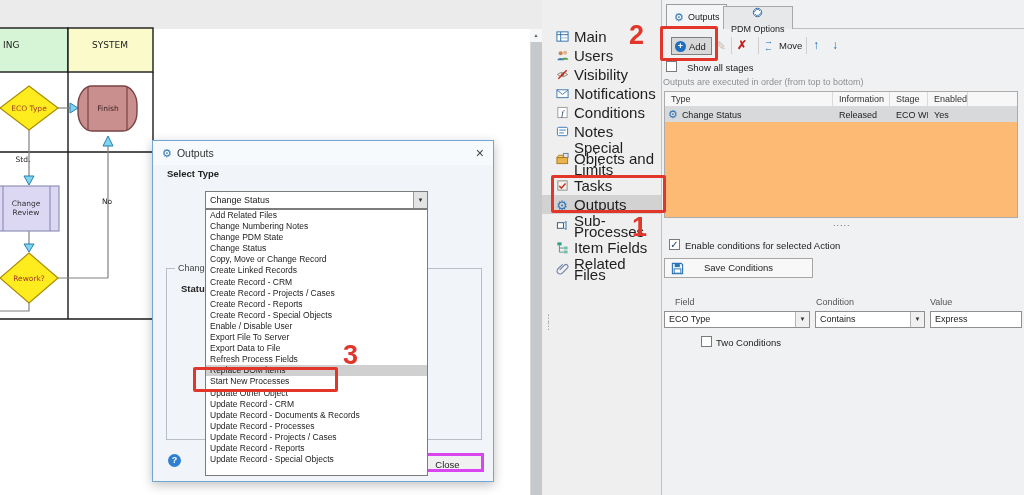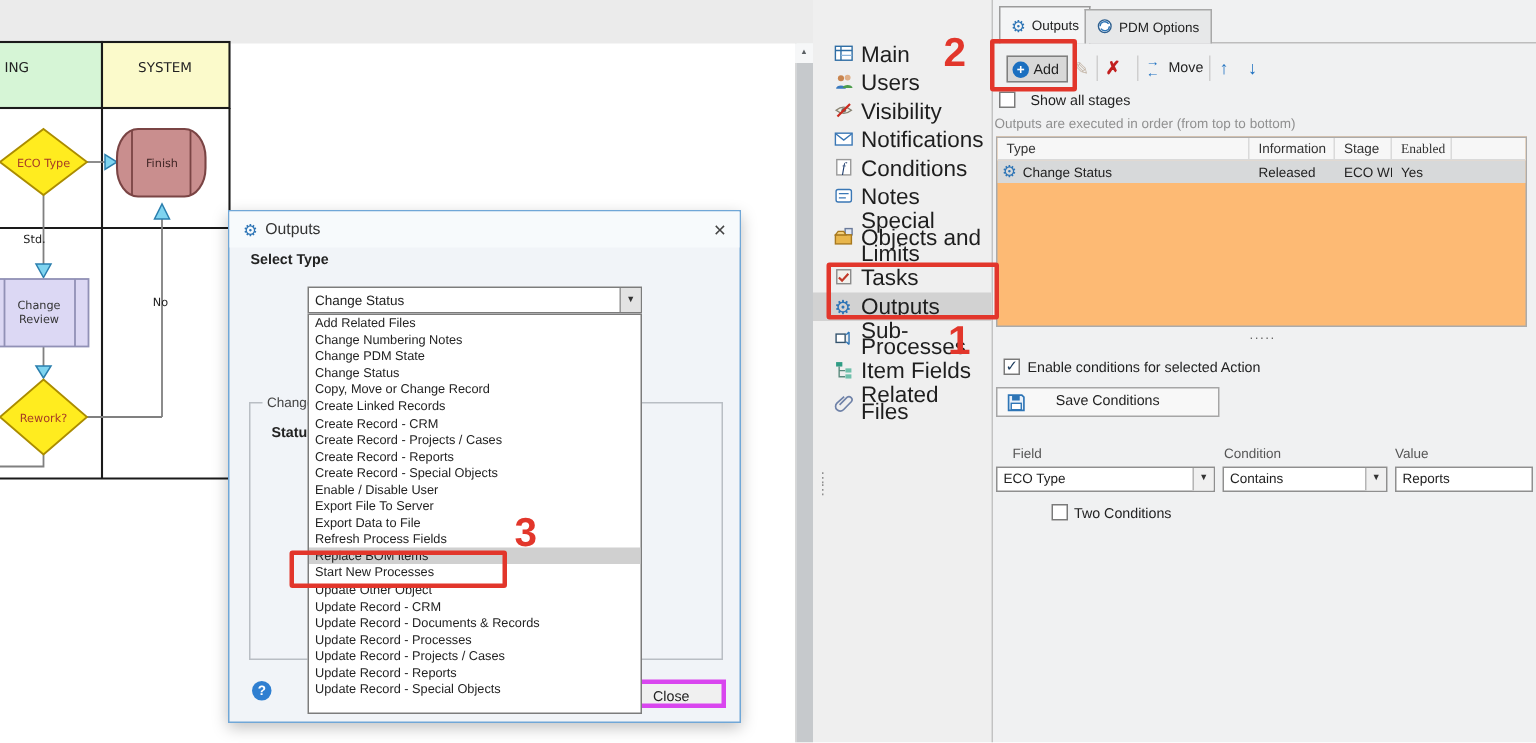--- a/index.html
+++ b/index.html
@@ -24,42 +24,42 @@
   .nav-item { display:flex; align-items:center; gap:5px; min-height:19px; padding:1px 2px 1px 13px; cursor:default; }
   .nav-item.sel { background:#d2d2d2; }
   .nav-ic { width:14px; flex:0 0 14px; text-align:center; line-height:13px; }
   .nav-lb { font-size:15px; color:#1e1e1e; line-height:11px; }
 
   
   .right-panel { position:absolute; left:661px; top:0; width:363px; height:495px; background:#f0f1f2; border-left:1px solid #c2c2c2; z-index:3; }
   .tabs-line { position:absolute; left:661px; top:28px; width:363px; height:1px; background:#bdbdbd; z-index:4; }
   .tab { position:absolute; display:flex; align-items:center; gap:4px; padding:0 7px; font-size:9px; color:#222; z-index:5; }
   .tab.active { left:666px; top:4px; height:25px; background:#f4f5f6; border:1px solid #9b9b9b; border-bottom:none; }
-  .tab.inactive { left:723px; top:6px; height:23px; background:#e7e8e9; border:1px solid #a8a8a8; border-bottom:none; }
+  .tab.inactive { left:723px; top:6px; height:23px; background:#e7e8e9; border:1px solid #a8a8a8; border-bottom:none;flex-direction:column; }
   .gear { color:#2e75b6; }
 
   .add-btn { position:absolute; left:671px; top:37px; width:41px; height:18px; background:#d8d8d8; border:1px solid #7f7f7f; display:flex; align-items:center; gap:3px; padding-left:3px; font-size:9.5px; color:#222; z-index:5; }
   .plus-circle { width:11px; height:11px; border-radius:50%; background:#1b6fc0; color:#fff; font-size:9px; font-weight:bold; line-height:11px; text-align:center; }
   .tb-ic { position:absolute; z-index:5; }
   .tb-edit { left:716px; top:39px; font-size:12px; color:#c3b5a6; }
   .tb-x { left:737px; top:38px; font-size:12px; font-weight:bold; color:#c21f1f; }
   .tb-sep { position:absolute; top:37px; width:1px; height:17px; background:#cfcfcf; z-index:5; }
   .move-arrows { left:764px; top:38px; width:12px; display:flex; flex-direction:column; line-height:7px; font-size:9px; font-weight:bold; color:#1b6fc0; }
   .tb-move-lb { position:absolute; left:779px; top:40px; font-size:9.5px; color:#222; z-index:5; }
   .tb-up { left:813px; top:38px; font-size:12px; font-weight:bold; color:#1b6fc0; }
   .tb-down { left:832px; top:38px; font-size:12px; font-weight:bold; color:#1b6fc0; }
 
   .chkbox { position:absolute; width:11px; height:11px; background:#fff; border:1px solid #7a7a7a; font-size:10px; line-height:10px; text-align:center; color:#1a3a5c; z-index:5; }
   .chk-lb { position:absolute; font-size:9.5px; color:#222; z-index:5; }
   .order-note { position:absolute; left:663px; top:77px; font-size:9px; color:#909090; z-index:5; }
 
   .otable { position:absolute; left:664px; top:91px; width:354px; height:127px; background:#fdba74; border:1px solid #ababab; z-index:5; }
   .t-head { display:flex; height:15px; border-bottom:1px solid #dadada; background:#f7f7f7; }
   .t-head .th { font-size:9px; color:#333; line-height:15px; padding-left:6px; border-right:1px solid #dadada; overflow:hidden; white-space:nowrap; }
-  .t-head .th:nth-child(1){ width:168px; } .t-head .th:nth-child(2){ width:57px; } .t-head .th:nth-child(3){ width:38px; } .t-head .th:nth-child(4){ width:40px;font-family:Liberation Serif, serif; } .t-head .th:nth-child(5){ flex:1; border-right:none; }
+  .t-head .th:nth-child(1){ width:168px; } .t-head .th:nth-child(2){ width:57px; } .t-head .th:nth-child(3){ width:38px; } .t-head .th:nth-child(4){ width:40px; } .t-head .th:nth-child(5){ flex:1; border-right:none; }
   .t-row { display:flex; height:15px; background:#d7d9da; align-items:center; }
   .t-row .td { font-size:9px; color:#222; padding-left:6px; overflow:hidden; white-space:nowrap; }
   .t-row .td:nth-child(1){ width:168px; display:flex; align-items:center; gap:4px; padding-left:3px; } .t-row .td:nth-child(2){ width:57px; } .t-row .td:nth-child(3){ width:38px; } .t-row .td:nth-child(4){ width:40px; }
 
   .dots5 { position:absolute; left:833px; top:218px; font-size:9px; letter-spacing:1px; color:#666; z-index:5; }
   .save-btn { position:absolute; left:664px; top:258px; width:149px; height:20px; background:#f8f8f8; border:1px solid #a6a6a6; font-size:9.5px; color:#222; text-align:center; line-height:18px; z-index:5; }
   .save-ic { position:absolute; left:6px; top:3px; }
   .flabel { position:absolute; font-size:9px; color:#555; z-index:5; }
   .combo { position:absolute; height:17px; background:#fff; border:1px solid #8f8f8f; font-size:9px; color:#222; line-height:15px; padding-left:4px; z-index:5; }
   .combo .arr { position:absolute; right:0; top:0; width:14px; height:15px; background:#f0f0f0; border-left:1px solid #b5b5b5; text-align:center; font-size:6px; line-height:15px; color:#333; }
@@ -307,21 +307,21 @@
 
   <div class="combo" style="left:664px; top:311px; width:146px">
     <span>ECO Type</span>
     <span class="arr">▼</span>
   </div>
   <div class="combo" style="left:815px; top:311px; width:110px">
     <span>Contains</span>
     <span class="arr">▼</span>
   </div>
   <div class="combo" style="left:930px; top:311px; width:92px">
-    <span>Reports</span>
+    <span>Express</span>
   </div>
 
   <div class="chkbox" style="left:701px; top:336px"></div>
   <span class="chk-lb" style="left:716px; top:337px">Two Conditions</span>
 
   <div class="dialog">
     <div class="dlg-title">
       <span class="gear" style="font-size:11px">⚙</span>
       <span>Outputs</span>
     </div>

